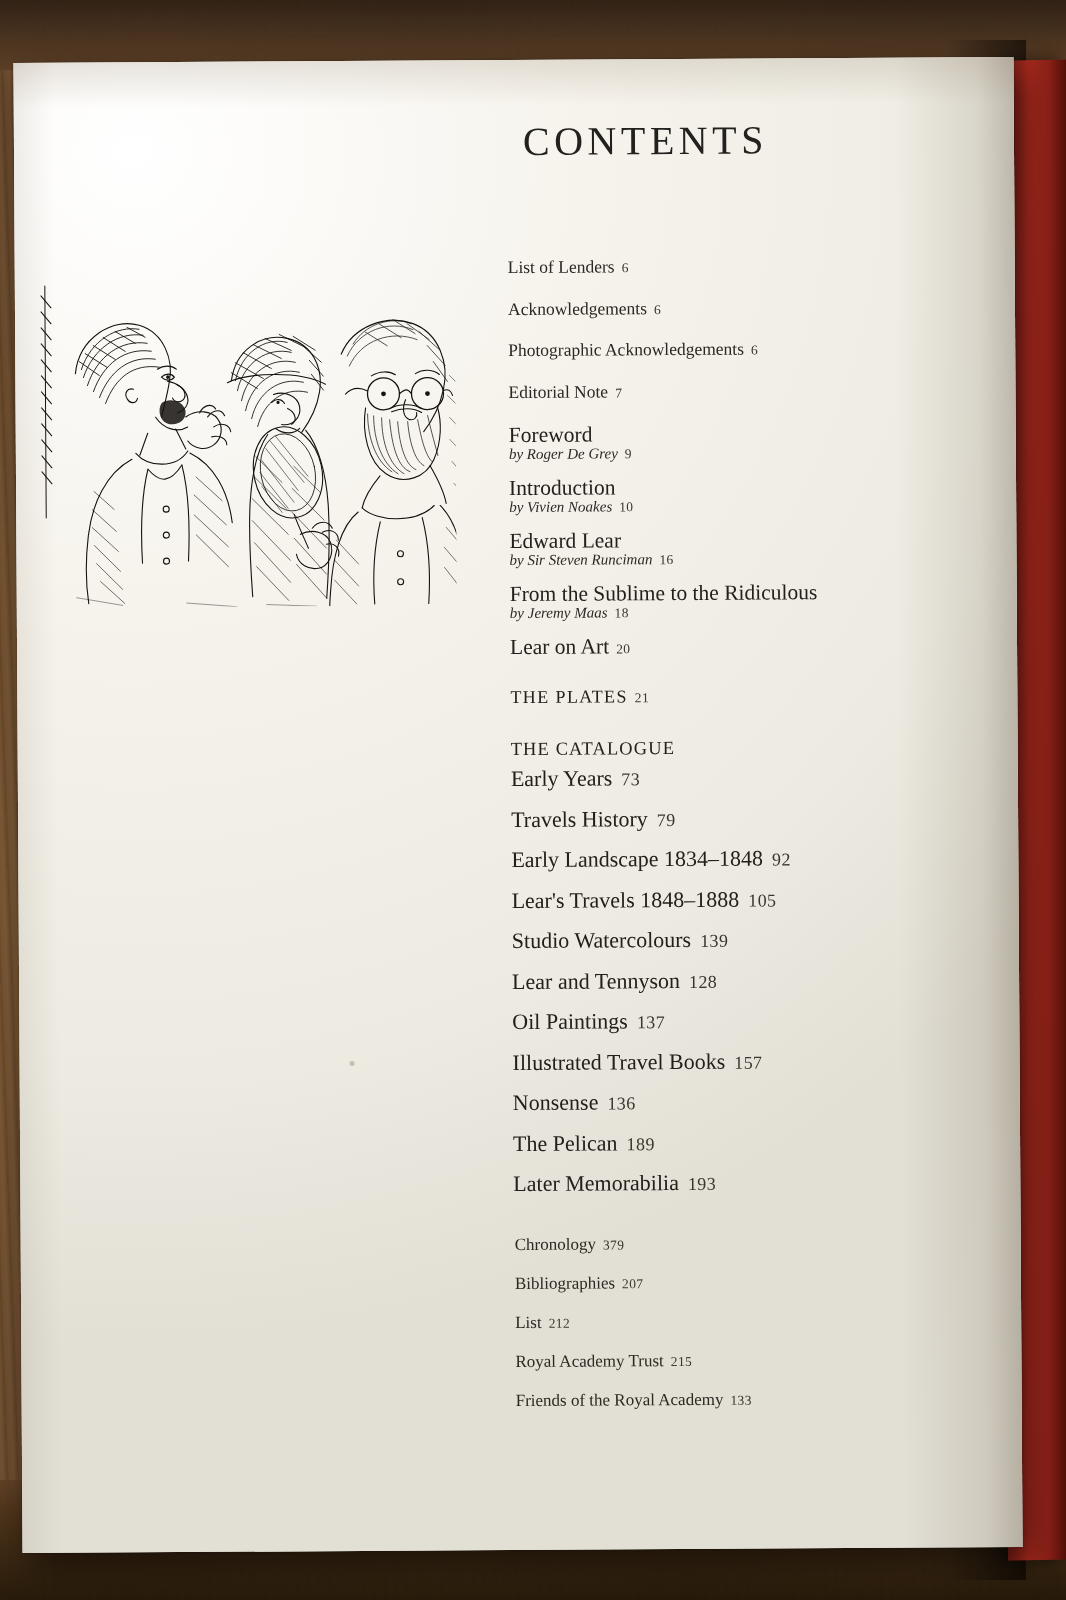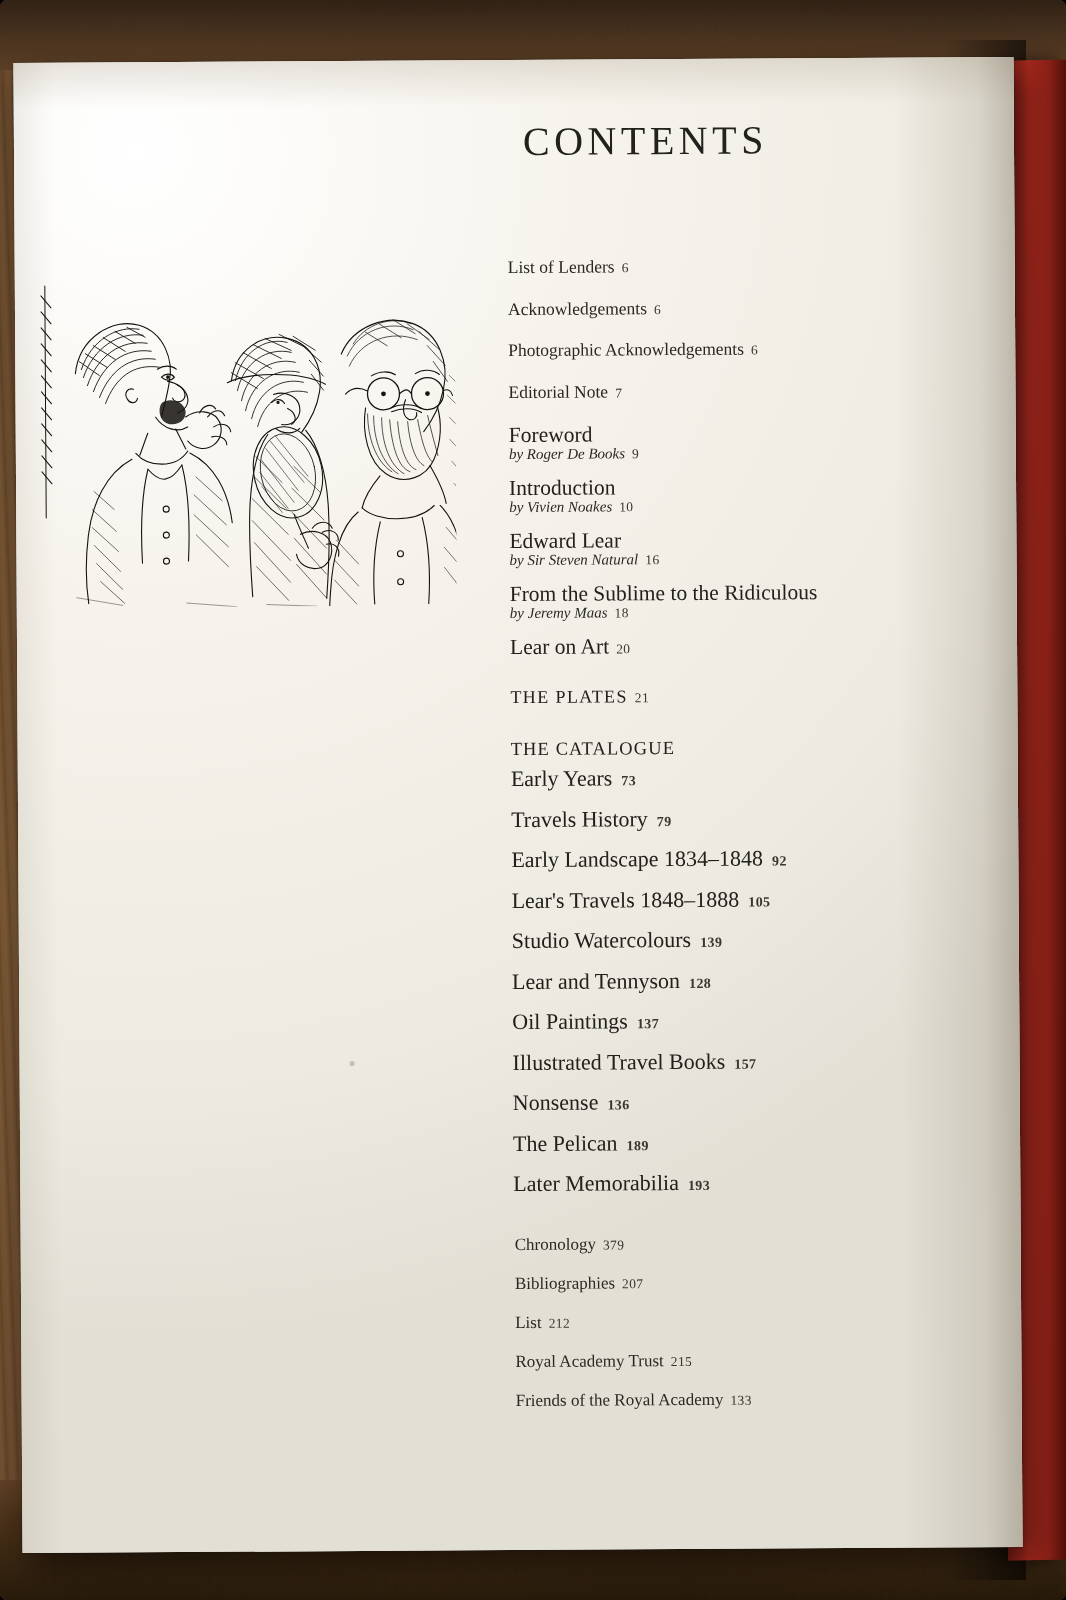--- a/index.html
+++ b/index.html
@@ -15,21 +15,20 @@
   }
 
   
   .scene {
     position: relative;
     width: 1066px;
     height: 1600px;
     background:
       linear-gradient(100deg, #6b4a2c 0%, #7a5733 12%, #5d3f26 30%, #71502f 52%, #4e3420 72%, #6a4828 88%, #43301d 100%);
     overflow: hidden;
-    border-radius: 7px;
   }
   .wood-grain {
     position: absolute;
     inset: 0;
     background:
       repeating-linear-gradient(88deg,
         rgba(0,0,0,0.18) 0px,
         rgba(0,0,0,0.0) 3px,
         rgba(255,255,255,0.035) 7px,
         rgba(0,0,0,0.10) 11px);
@@ -170,21 +169,21 @@
     letter-spacing: 1.1px;
     color: #24211d;
     margin: 31px 0 6px 1px;
   }
   .cat-item {
     font-size: 22px;
     color: #23201c;
     margin: 0 0 14.5px 1px;
     white-space: nowrap;
   }
-  .cat-item .pg { font-size: 14px; margin-left: 9px; font-weight: bold; }
+  .cat-item .pg { font-size: 18px; margin-left: 9px; }
 
   .back-list { margin-top: 38px; }
   .back-item {
     font-size: 17px;
     color: #2b2823;
     margin: 0 0 19px 2px;
     white-space: nowrap;
   }
 
   
@@ -391,33 +390,33 @@
         </div>
         <div class="front-item">
           <span>Editorial Note</span><span class="pg">7</span>
         </div>
       </div>
 
       <div class="essay-list">
         <div class="essay">
           <div class="essay-title">Foreword</div>
           <div class="essay-by">
-            <span>by Roger De Books</span><span class="pg">9</span>
+            <span>by Roger De Grey</span><span class="pg">9</span>
           </div>
         </div>
         <div class="essay">
           <div class="essay-title">Introduction</div>
           <div class="essay-by">
             <span>by Vivien Noakes</span><span class="pg">10</span>
           </div>
         </div>
         <div class="essay">
           <div class="essay-title">Edward Lear</div>
           <div class="essay-by">
-            <span>by Sir Steven Natural</span><span class="pg">16</span>
+            <span>by Sir Steven Runciman</span><span class="pg">16</span>
           </div>
         </div>
         <div class="essay">
           <div class="essay-title">From the Sublime to the Ridiculous</div>
           <div class="essay-by">
             <span>by Jeremy Maas</span><span class="pg">18</span>
           </div>
         </div>
         <div class="essay">
           <div class="essay-title">

